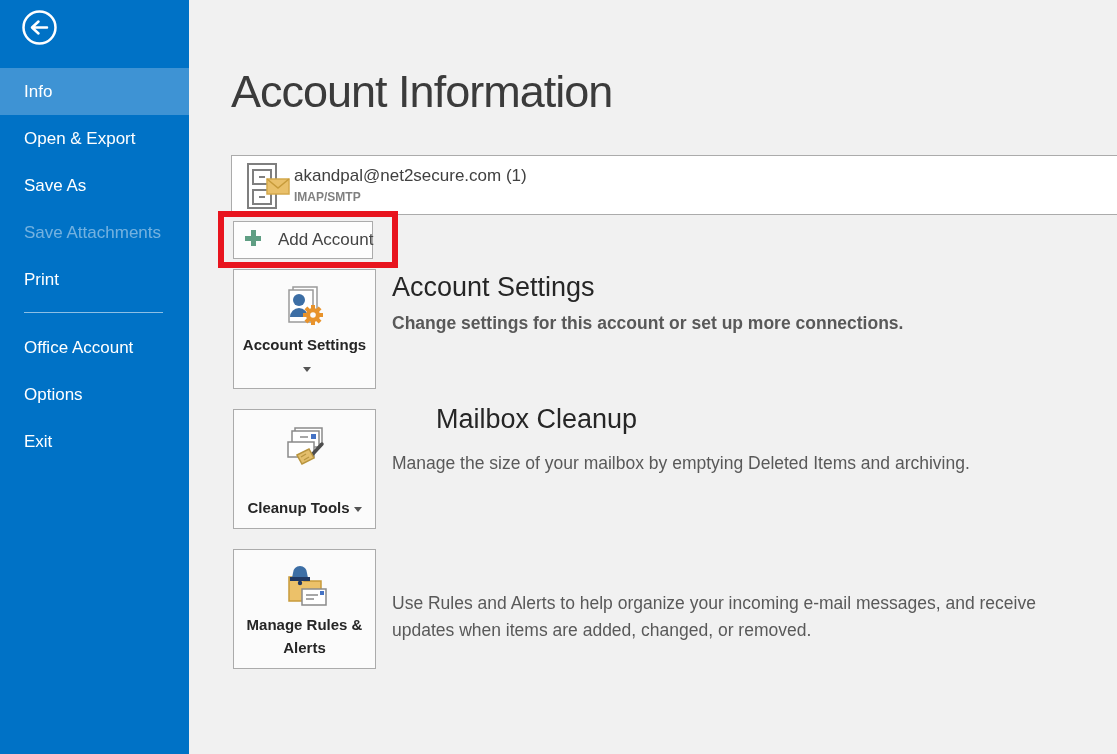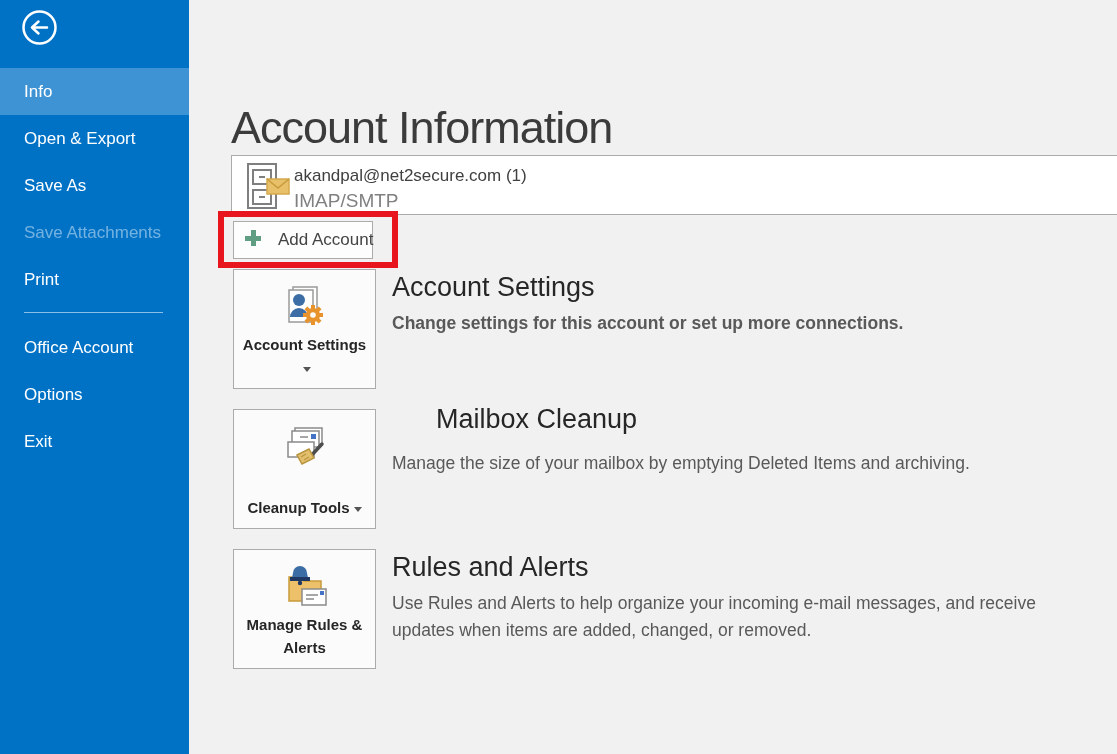--- a/index.html
+++ b/index.html
@@ -53,21 +53,20 @@
 
   
   .main-title {
     position: absolute;
     left: 231px; top: 66px;
     font-size: 45px;
     font-weight: 300;
     letter-spacing: -1px;
     color: #3b3b3b;
     white-space: nowrap;
-    margin-top: 36px;
   }
 
   
   .account-selector {
     position: absolute;
     left: 231px; top: 155px;
     width: 1016px; height: 60px;
     background: #ffffff;
     border: 1px solid #ababab;
     cursor: pointer;
@@ -79,23 +78,24 @@
   .acct-email {
     position: absolute;
     left: 62px; top: 10px;
     font-size: 17px;
     color: #404040;
     white-space: nowrap;
   }
   .acct-protocol {
     position: absolute;
     left: 62px; top: 34px;
-    font-size: 19px;
+    font-size: 12px;
     color: #808080;
     white-space: nowrap;
+    font-weight: bold;
   }
   .acct-caret {
     position: absolute;
     right: 16px; top: 26px;
     width: 0; height: 0;
     border-left: 6px solid transparent;
     border-right: 6px solid transparent;
     border-top: 7px solid #444444;
   }
 
@@ -305,16 +305,15 @@
         <path d="M13 9 a7 7 0 0 1 14 0 l1 5 h-16 z" fill="#3c6ea5"></path>
         <rect x="10" y="13" width="20" height="4" fill="#1f3864"></rect>
         <circle cx="20" cy="19" r="2.2" fill="#1f3864"></circle>
         <rect x="22" y="25" width="24" height="16" fill="#ffffff" stroke="#8a8a8a" stroke-width="1.5"></rect>
         <path d="M26 31 H38 M26 35 H34" stroke="#8a8a8a" stroke-width="1.5"></path>
         <rect x="40" y="27" width="4" height="4" fill="#4472c4"></rect>
       </svg>
     </span>
     <span class="card-label"><span>Manage Rules &amp; Alerts</span></span>
   </div>
-  <h2 class="section-heading" id="heading-rules-alerts">Rules and Alerts</h2>
   <p class="section-desc" id="desc-rules-alerts">Use Rules and Alerts to help organize your incoming e-mail messages, and receive updates when items are added, changed, or removed.</p>
 
 </div>
 
 </body></html>

